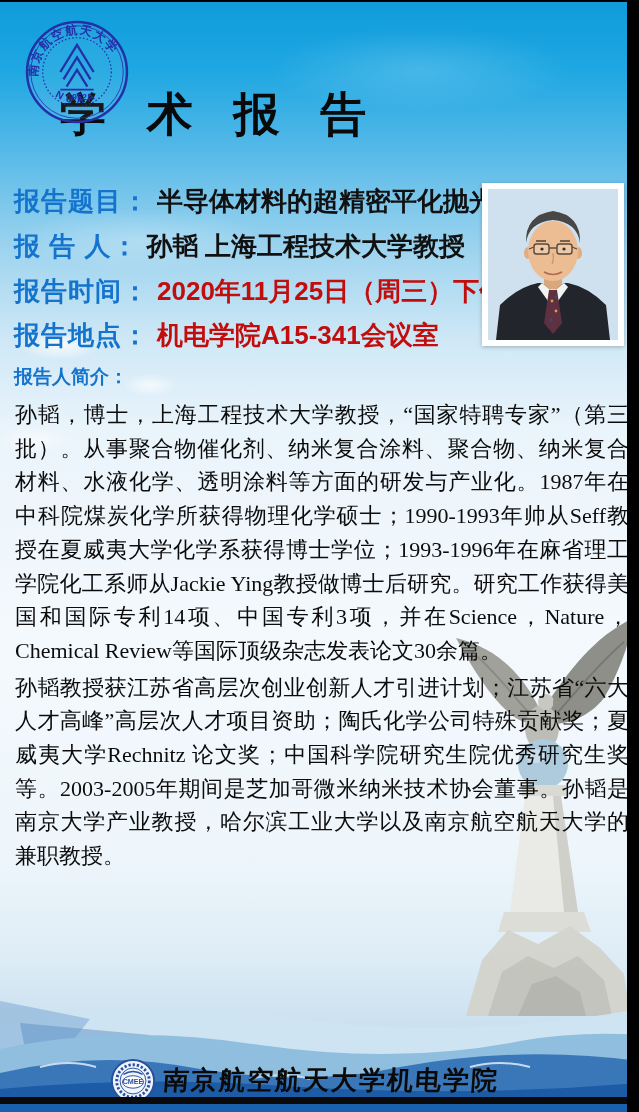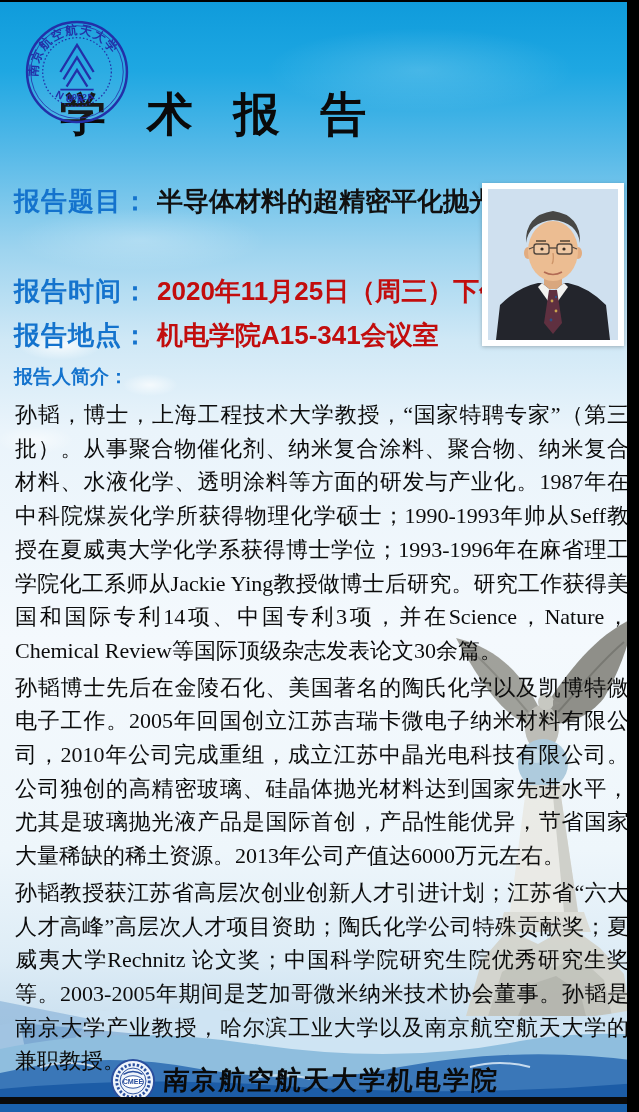--- a/index.html
+++ b/index.html
@@ -80,20 +80,23 @@
       <line x1="34" y1="67" x2="66" y2="67" stroke-width="1.6"></line>
     </g>
     <text x="50" y="77" text-anchor="middle" font-size="8.5" font-weight="bold" fill="#2330a8">1952</text>
   </svg>
 
   <div class="abs main-title">学 术 报 告</div>
 
   <div class="abs info-row" style="top:184px;">
     <span class="info-label">报告题目：</span><span class="info-value">半导体材料的超精密平化抛光与挑战</span>
   </div>
+  <div class="abs info-row" style="top:229px;">
+    <span class="info-label">报 告 人：</span><span class="info-value">孙韬 上海工程技术大学教授</span>
+  </div>
   <div class="abs info-row" style="top:274px;">
     <span class="info-label">报告时间：</span><span class="info-value red">2020年11月25日（周三）下午14:00</span>
   </div>
   <div class="abs info-row" style="top:318px;">
     <span class="info-label">报告地点：</span><span class="info-value red">机电学院A15-341会议室</span>
   </div>
 
   <div class="abs photo">
     <svg width="130" height="151" viewBox="0 0 130 151">
       <rect width="130" height="151" fill="#cfe0ef"></rect>
@@ -139,21 +142,20 @@
     <polygon points="125,184 133,184 150,300 136,300" fill="#cdcdc6"></polygon>
     <polygon points="76,300 156,300 163,320 70,320" fill="#dcdcd5"></polygon>
     <path d="M38,404 L54,348 L80,318 L110,332 L142,314 L172,336 L196,362 L202,404 Z" fill="#d3d3cb"></path>
     <path d="M60,404 L74,360 L100,344 L126,356 L150,344 L176,368 L184,404 Z" fill="#c2c2b9"></path>
     <path d="M90,404 L104,372 L128,364 L152,380 L158,404 Z" fill="#b3b3aa"></path>
   </svg>
 
   <div class="abs bio-heading">报告人简介：</div>
   <div class="abs bio-text">
     <p>孙韬，博士，上海工程技术大学教授，“国家特聘专家”（第三批）。从事聚合物催化剂、纳米复合涂料、聚合物、纳米复合材料、水液化学、透明涂料等方面的研发与产业化。1987年在中科院煤炭化学所获得物理化学硕士；1990-1993年帅从Seff教授在夏威夷大学化学系获得博士学位；1993-1996年在麻省理工学院化工系师从Jackie Ying教授做博士后研究。研究工作获得美国和国际专利14项、中国专利3项，并在Science，Nature，Chemical Review等国际顶级杂志发表论文30余篇。</p>
-    <p>孙韬博士先后在金陵石化、美国著名的陶氏化学以及凯博特微电子工作。2005年回国创立江苏吉瑞卡微电子纳米材料有限公司，2010年公司完成重组，成立江苏中晶光电科技有限公司。公司独创的高精密玻璃、硅晶体抛光材料达到国家先进水平，尤其是玻璃抛光液产品是国际首创，产品性能优异，节省国家大量稀缺的稀土资源。2013年公司产值达6000万元左右。</p>
     <p>孙韬教授获江苏省高层次创业创新人才引进计划；江苏省“六大人才高峰”高层次人才项目资助；陶氏化学公司特殊贡献奖；夏威夷大学Rechnitz 论文奖；中国科学院研究生院优秀研究生奖等。2003-2005年期间是芝加哥微米纳米技术协会董事。孙韬是南京大学产业教授，哈尔滨工业大学以及南京航空航天大学的兼职教授。</p>
   </div>
 
   <svg class="abs waves" width="639" height="122" viewBox="0 0 639 122">
     <path d="M0,42 Q150,12 300,36 Q460,58 639,26 L639,122 L0,122 Z" fill="#cfe4f2" opacity="0.95"></path>
     <polygon points="0,18 90,36 60,74 0,88" fill="#7ba9d4" opacity="0.55"></polygon>
     <polygon points="20,40 150,52 110,86 30,92" fill="#5b8fc4" opacity="0.5"></polygon>
     <path d="M0,66 Q120,40 260,62 Q400,82 520,58 Q580,48 639,52 L639,122 L0,122 Z" fill="#8fbede"></path>
     <path d="M0,90 Q100,66 200,86 Q310,104 400,84 Q520,62 639,78 L639,122 L0,122 Z" fill="#3a77b8"></path>
     <path d="M0,106 Q150,92 300,104 Q470,114 639,100 L639,122 L0,122 Z" fill="#1c5ca6"></path>

